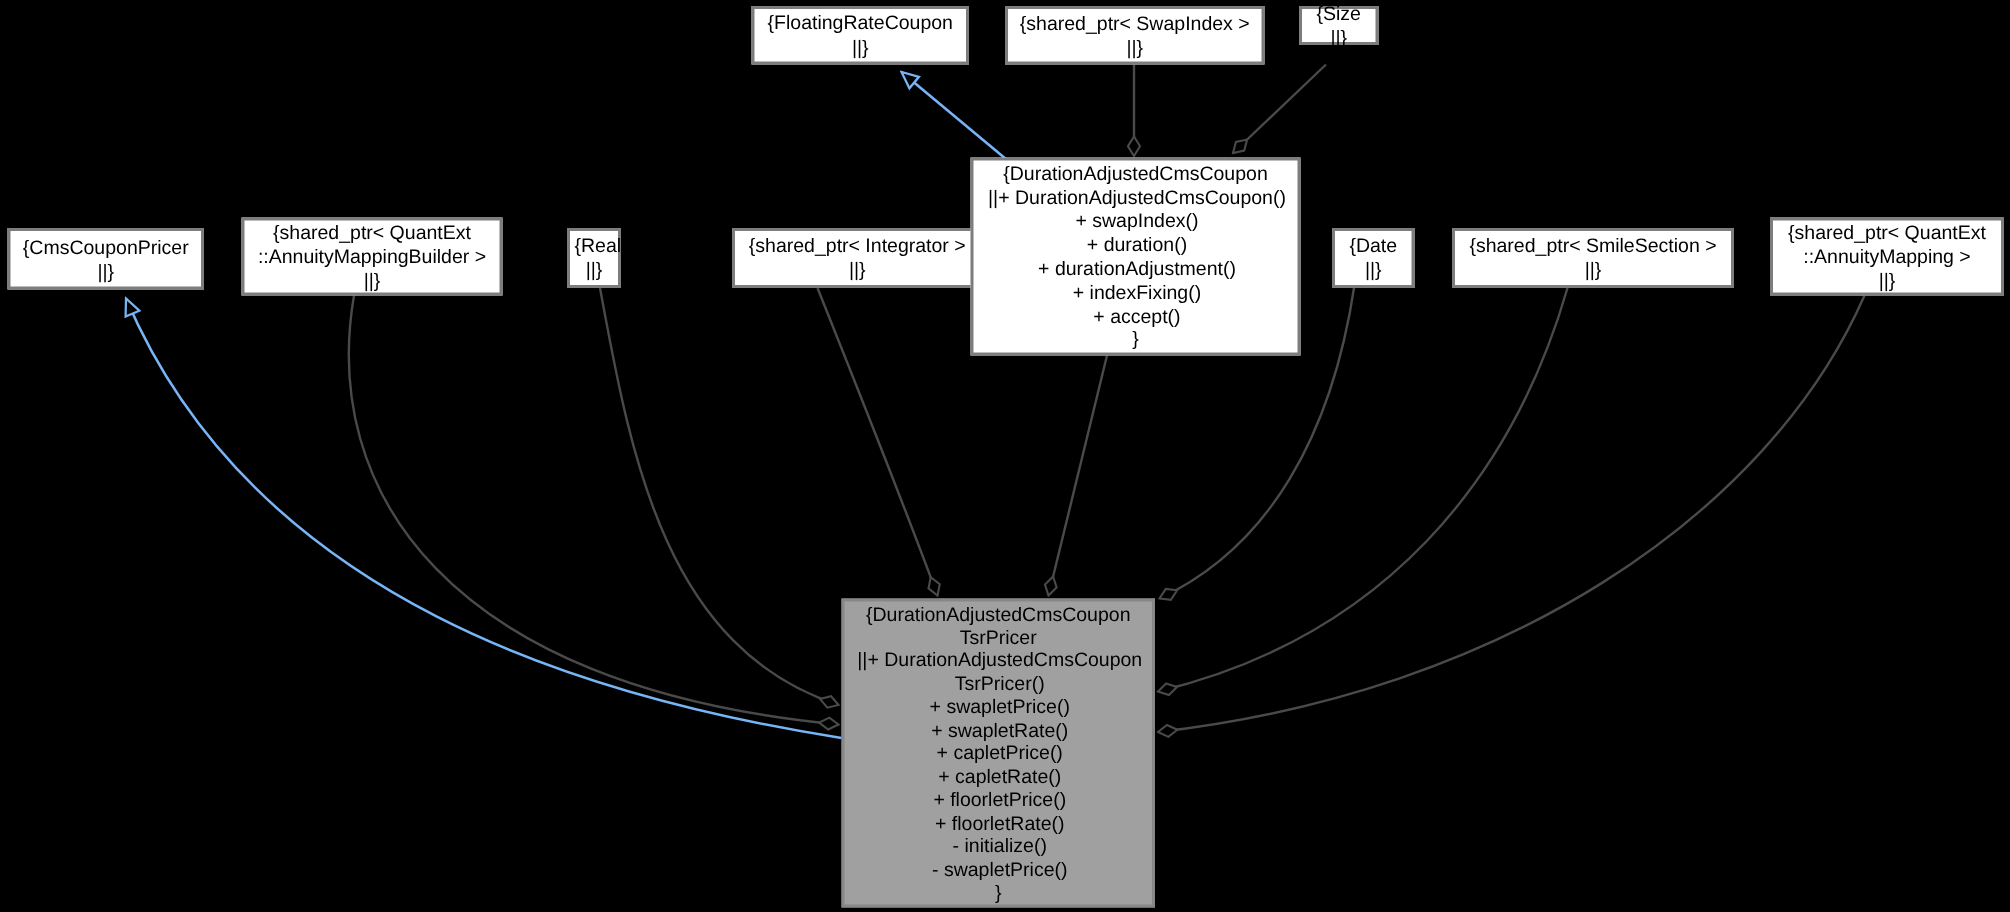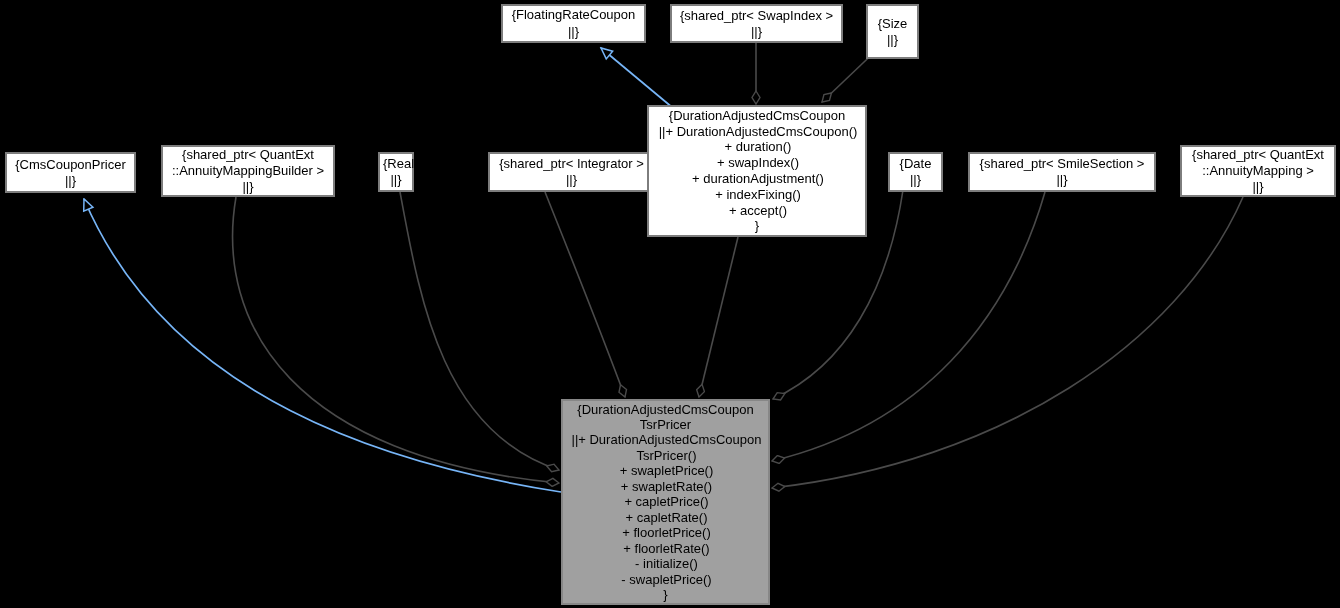--- a/index.html
+++ b/index.html
@@ -79,21 +79,21 @@
   <div class="node" style="left:501px;top:4px;width:145px;height:39px;justify-content:space-between;">
     <div class="c">{FloatingRateCoupon</div>
     <div class="c">||}</div>
   </div>
 
   <div class="node" style="left:670px;top:4px;width:173px;height:39px;">
     <div class="c">{shared_ptr&lt; SwapIndex &gt;</div>
     <div class="c">||}</div>
   </div>
 
-  <div class="node" style="left:866px;top:4px;width:53px;height:55px;">
+  <div class="node" style="left:866px;top:4px;width:53px;height:26px;">
     <div class="c">{Size</div>
     <div class="c">||}</div>
   </div>
 
   <div class="node" style="left:5px;top:152px;width:131px;height:41px;">
     <div class="c">{CmsCouponPricer</div>
     <div class="c">||}</div>
   </div>
 
   <div class="node" style="left:161px;top:145px;width:174px;height:52px;">
@@ -108,22 +108,22 @@
   </div>
 
   <div class="node" style="left:456px;top:152px;width:167px;height:40px;margin-left:32px;">
     <div class="c">{shared_ptr&lt; Integrator &gt;</div>
     <div class="c">||}</div>
   </div>
 
   <div class="node big" style="left:647px;top:105px;width:220px;height:132px;">
     <div class="c">{DurationAdjustedCmsCoupon</div>
     <div class="l">||+ DurationAdjustedCmsCoupon()</div>
+    <div class="l">+ swapIndex()</div>
     <div class="l">+ duration()</div>
-    <div class="l">+ swapIndex()</div>
     <div class="l">+ durationAdjustment()</div>
     <div class="l">+ indexFixing()</div>
     <div class="l">+ accept()</div>
     <div class="c">}</div>
   </div>
 
   <div class="node" style="left:888px;top:152px;width:55px;height:40px;">
     <div class="c">{Date</div>
     <div class="c">||}</div>
   </div>

